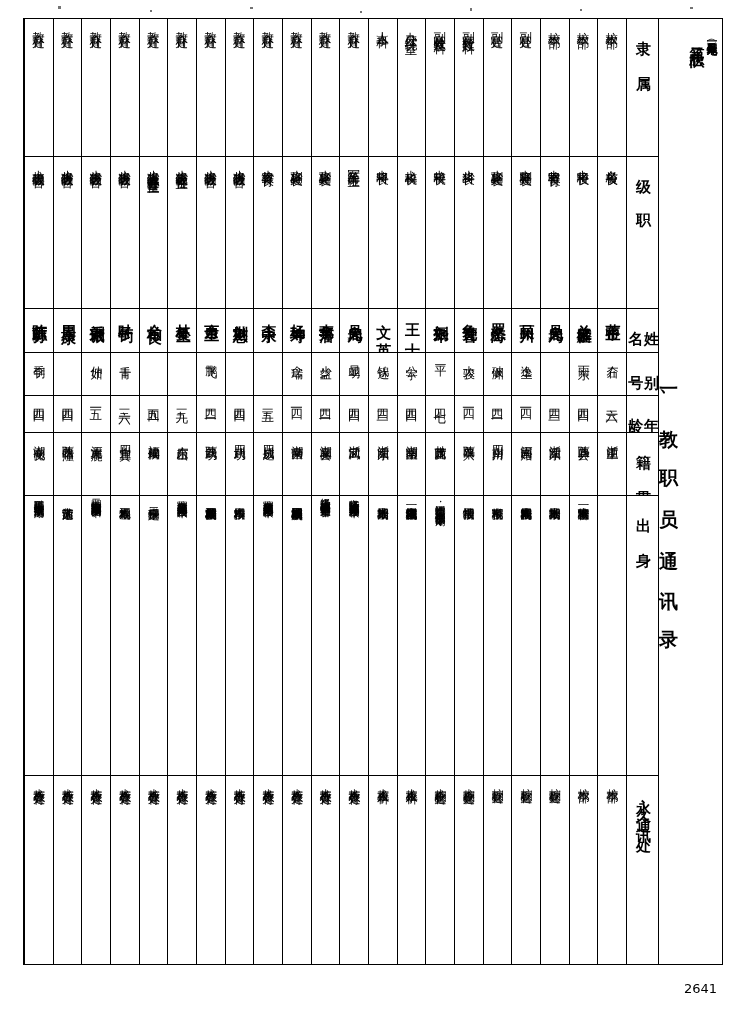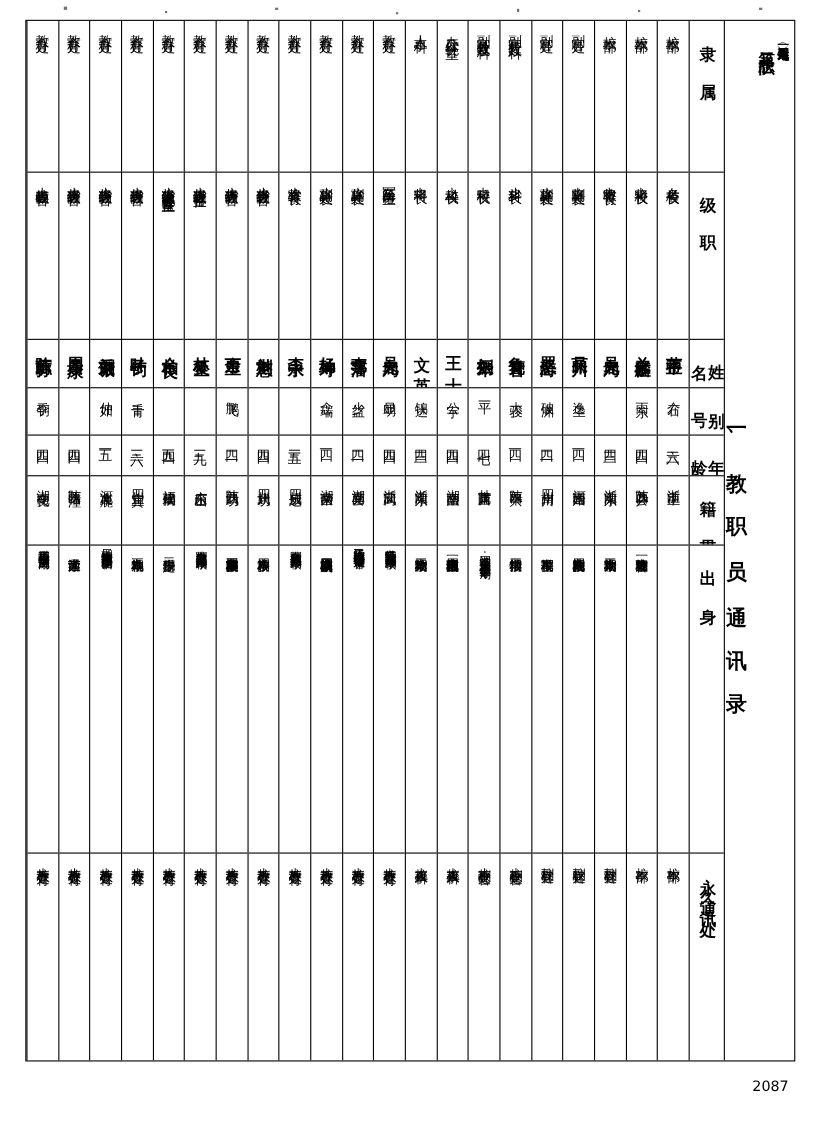--- a/index.html
+++ b/index.html
@@ -778,14 +778,14 @@
         </div>
         <div class="cell r-edu">
           <div class="vtext f-edu long">湖南讲武堂一期日本士官二三期步科</div>
         </div>
         <div class="cell r-addr">
           <div class="vtext f-addr">本校教育处</div>
         </div>
       </div>
     </div>
 
-  <div id="page-number">2087</div>
+  <div id="page-number">2641</div>
 </div>
 
 </body></html>

